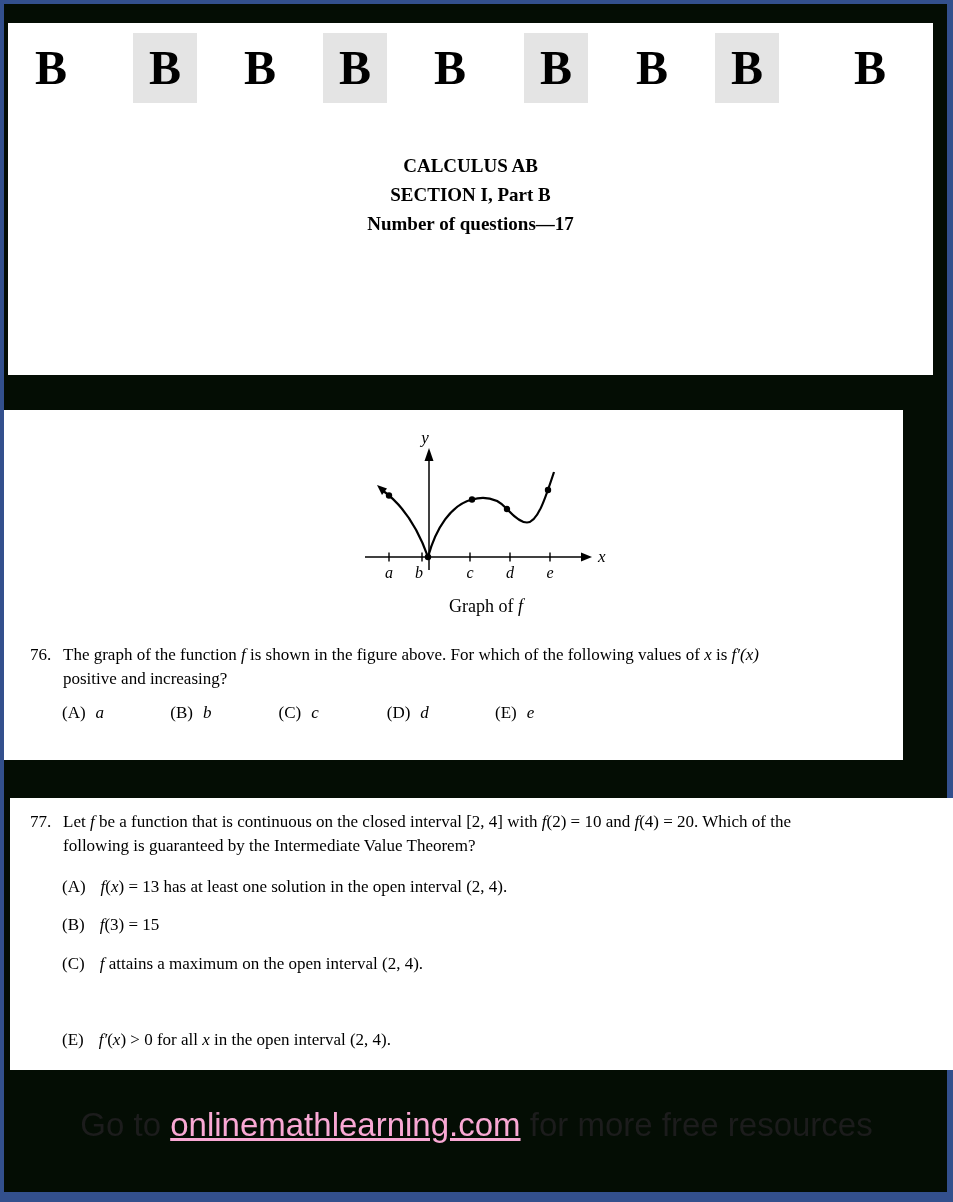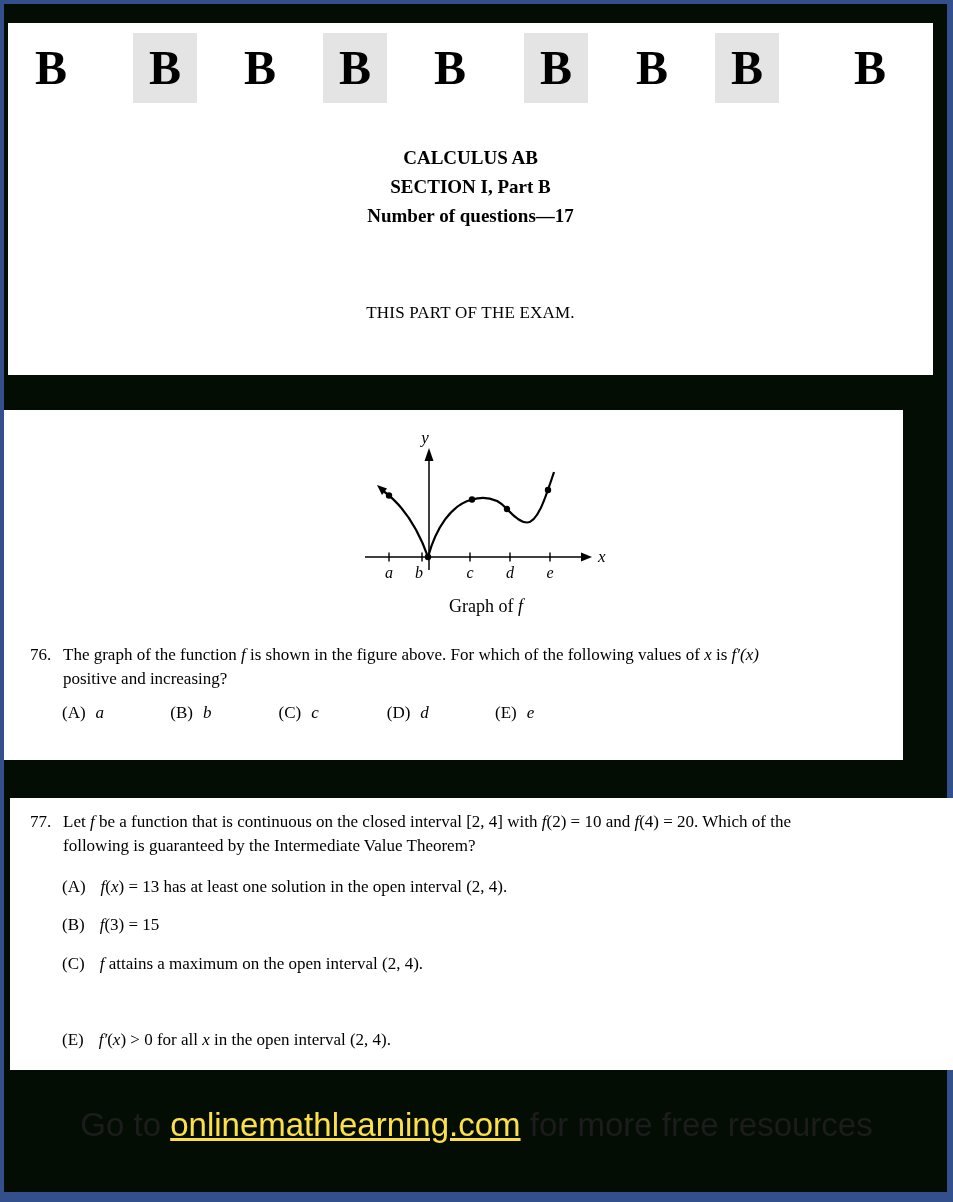--- a/index.html
+++ b/index.html
@@ -17,21 +17,21 @@
   .paper{position:absolute; background:#ffffff; color:#000;}
 
   
   .box1{left:8px; top:23px; width:925px; height:352px;}
   .b-slot{
     position:absolute; top:10px; width:64px; height:70px;
     line-height:70px; text-align:center;
     font-weight:bold; font-size:48px;
   }
   .b-slot.hl{background:#e4e4e4;}
-  .exam-header{position:absolute; left:0; top:120px; width:100%; text-align:center;}
+  .exam-header{position:absolute; left:0; top:128px; width:100%; text-align:center;}
   .exam-header div{font-weight:bold; font-size:19px; line-height:29px;}
   .calc-note{position:absolute; left:0; top:278px; width:100%; text-align:center;
     font-size:17px; line-height:23px; letter-spacing:.2px;}
 
   
   .box2{left:4px; top:410px; width:899px; height:350px;}
   .fig-svg{position:absolute; left:351px; top:20px;}
   .fig-caption{position:absolute; left:382px; top:186px; width:200px;
     text-align:center; font-size:18px;}
   .para{font-size:17px; line-height:24px; padding-left:33px;}
@@ -79,21 +79,20 @@
     <div class="b-slot hl" style="left:707px">B</div>
     <div class="b-slot" style="left:830px">B</div>
 
     <div class="exam-header">
       <div>CALCULUS AB</div>
       <div>SECTION I, Part B</div>
       <div>Number of questions—17</div>
     </div>
 
     <div class="calc-note">
-      <div>THIS PART OF THE EXAM.</div>
     </div>
   </section>
 
   <section class="paper box2">
 
     <svg class="fig-svg" width="260" height="158" viewBox="0 0 260 158">
 
       <line x1="10" y1="127" x2="228" y2="127" stroke="#000" stroke-width="1.5"></line>
       <polygon points="226,122.5 237,127 226,131.5" fill="#000"></polygon>
       <text x="243" y="132" font-size="17" font-style="italic">x</text>
@@ -145,14 +144,14 @@
     <div class="q77-choice c-a"><span class="clabel">(A)</span><span class="mi">f</span><span>(</span><span class="mi">x</span><span>) = 13 has at least one solution in the open interval (2, 4).</span></div>
 
     <div class="q77-choice c-b"><span class="clabel">(B)</span><span class="mi">f</span><span>(3) = 15</span></div>
 
     <div class="q77-choice c-c"><span class="clabel">(C)</span><span class="mi">f</span><span> attains a maximum on the open interval (2, 4).</span></div>
 
 
     <div class="q77-choice c-e"><span class="clabel">(E)</span><span class="mi">f′</span><span>(</span><span class="mi">x</span><span>) &gt; 0 for all </span><span class="mi">x</span><span> in the open interval (2, 4).</span></div>
   </section>
 
-  <div class="footer"><span>Go to </span><a href="#" style="color:#fde047">onlinemathlearning.com</a><span> for more free resources</span></div>
+  <div class="footer"><span>Go to </span><a href="#" style="color:#f9a8d4">onlinemathlearning.com</a><span> for more free resources</span></div>
 </div>
 
 </body></html>

